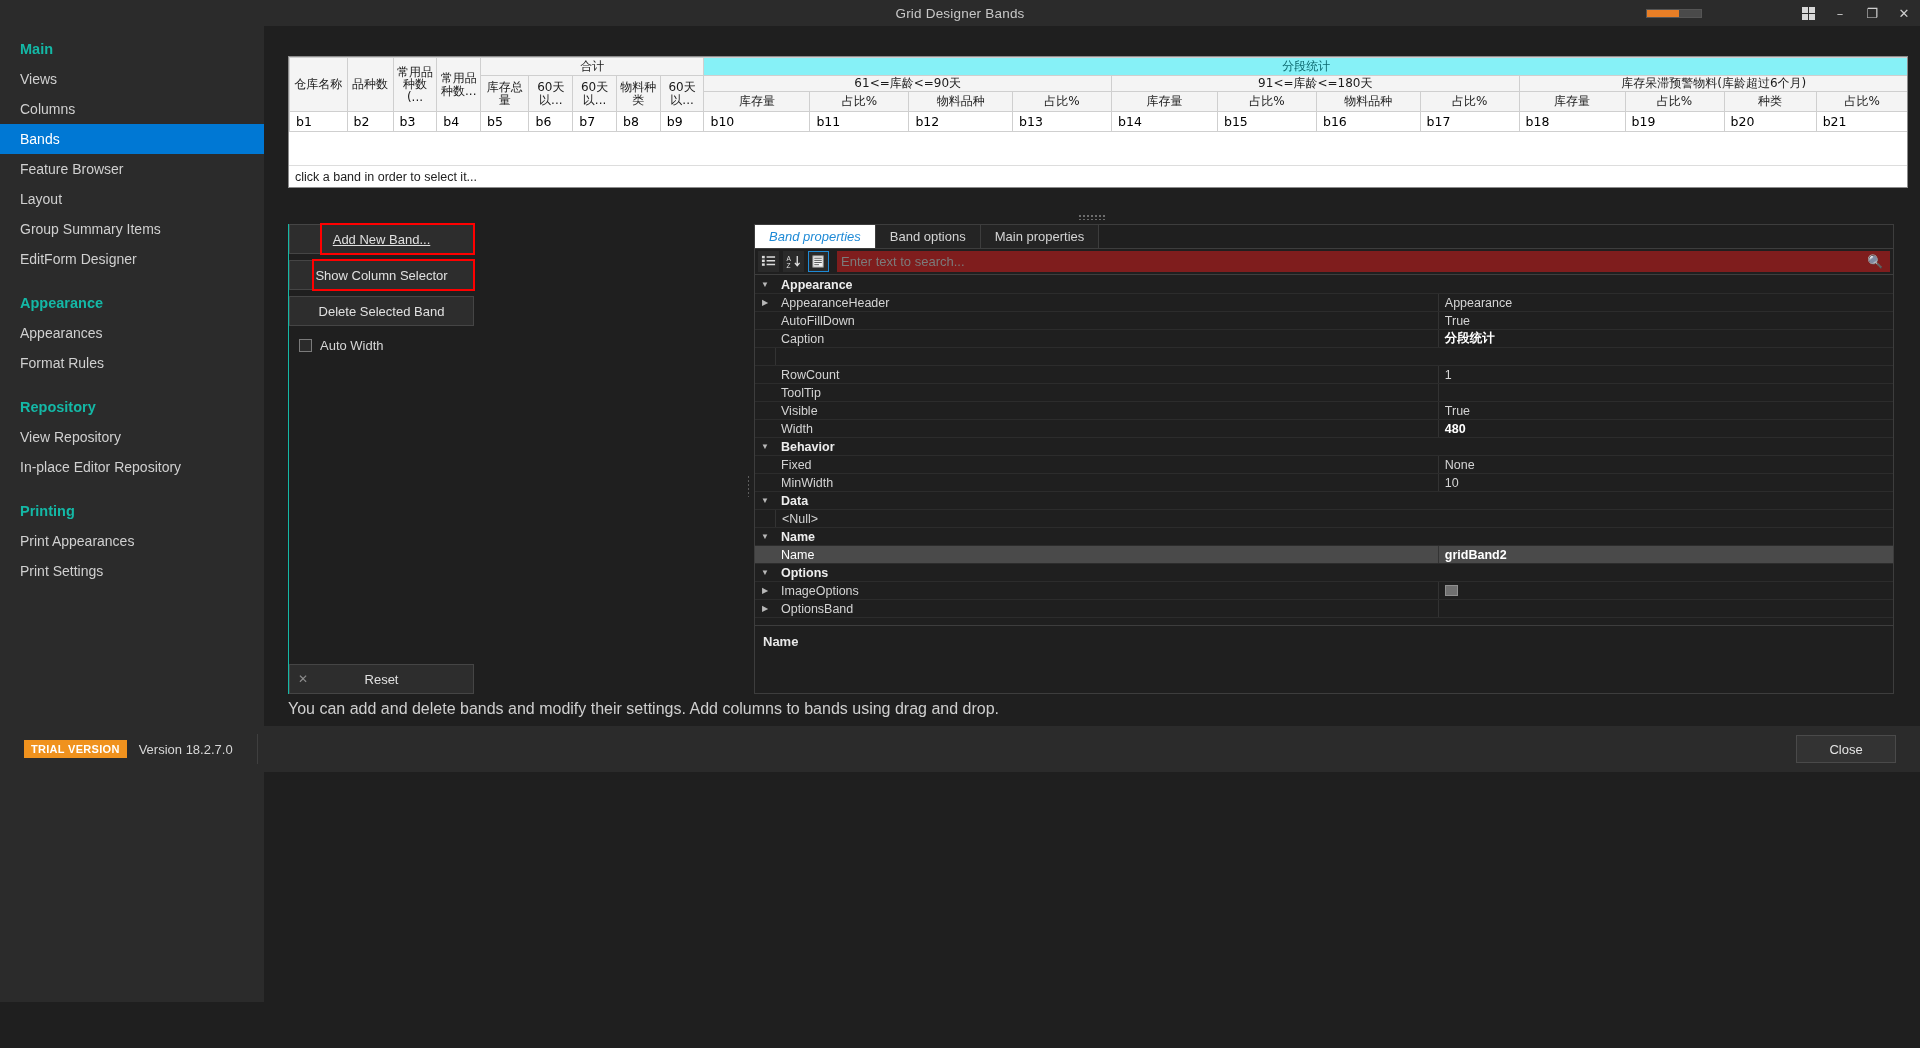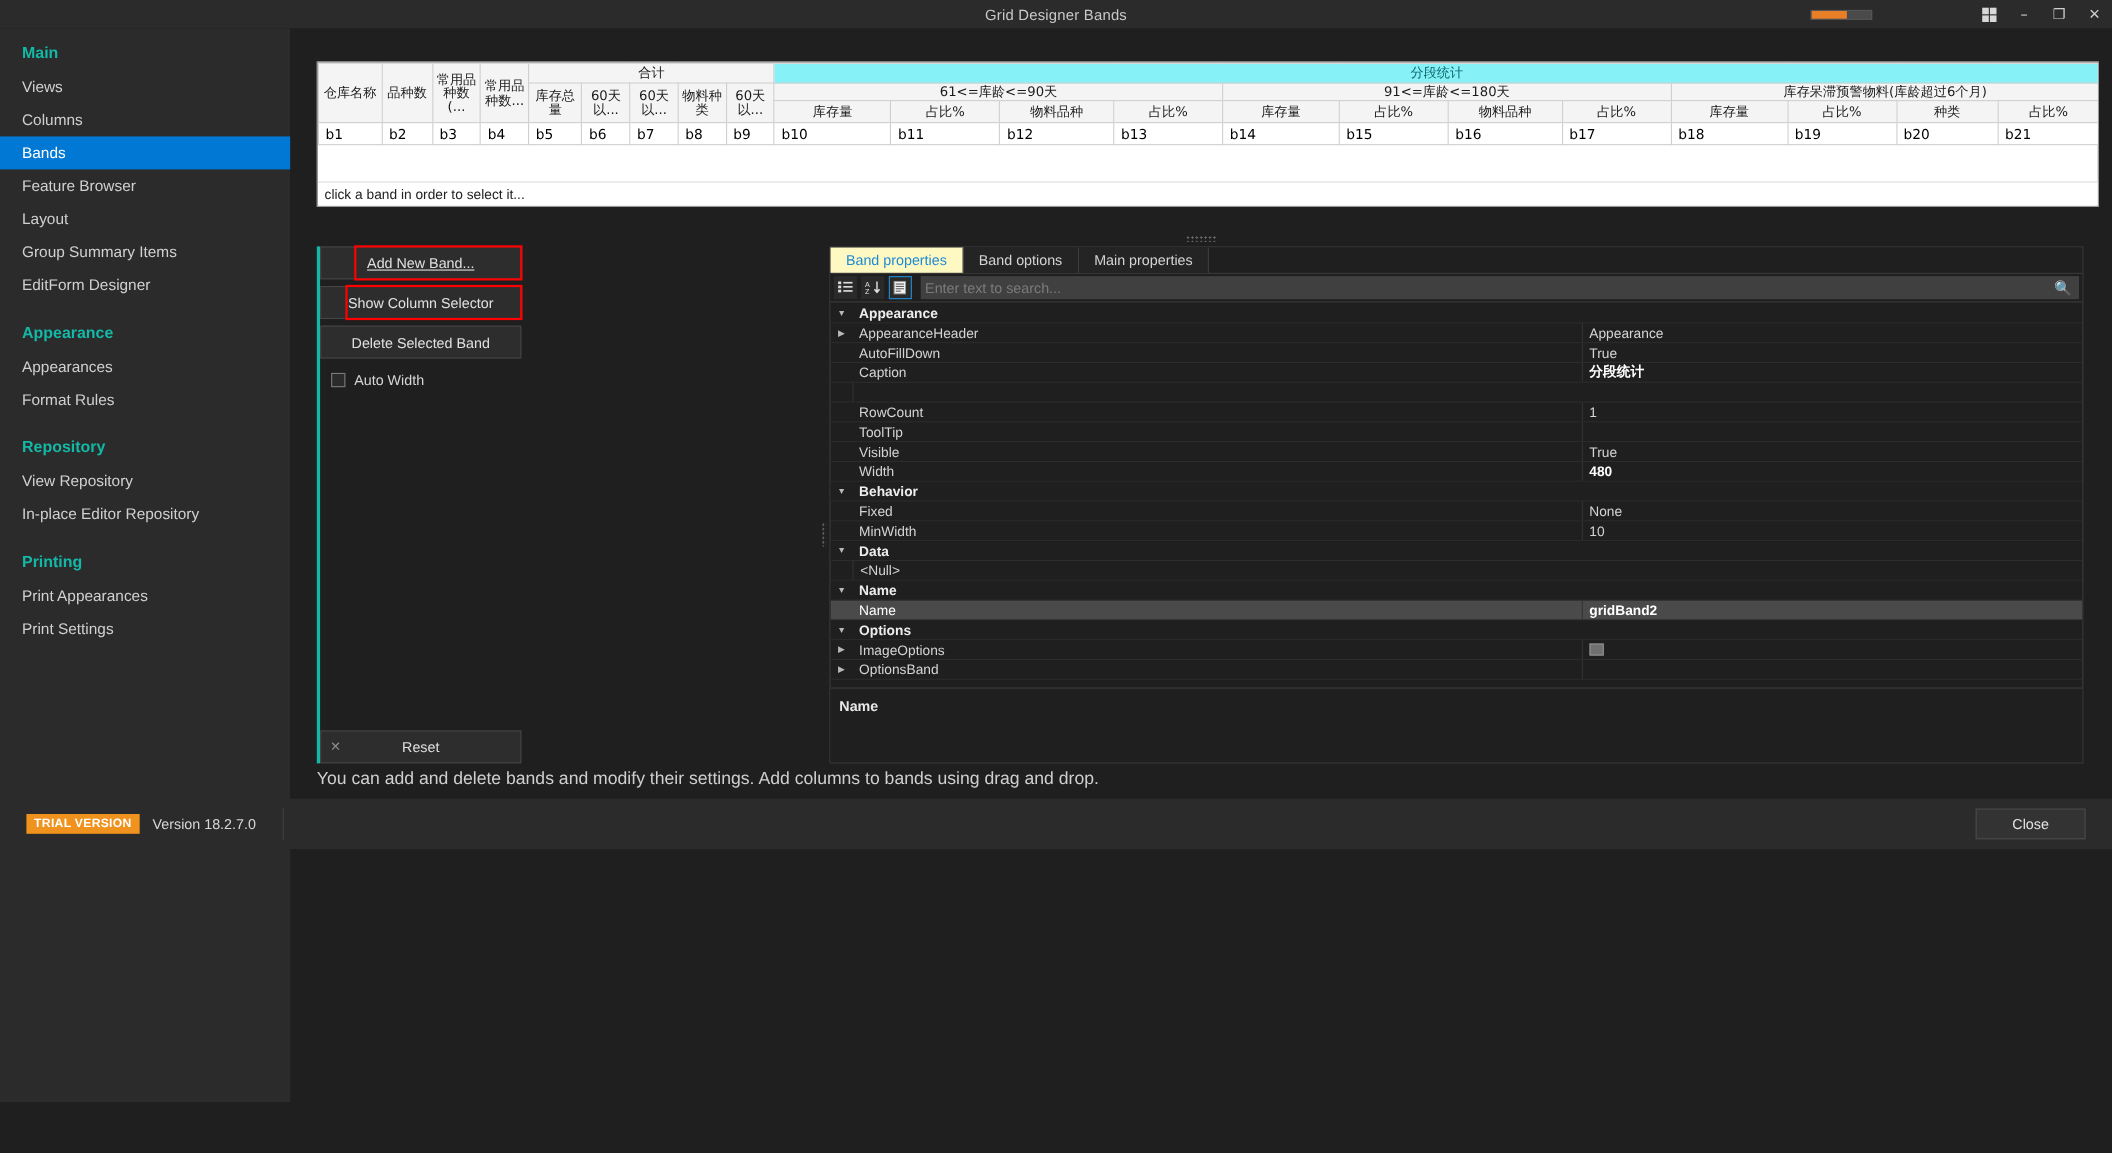--- a/index.html
+++ b/index.html
@@ -85,21 +85,21 @@
   .bp-grip {
     position:absolute; left: 50%; transform: translateX(-50%); top: 188px;
     width: 28px; height: 6px;
     background-image: radial-gradient(#6d6d6d 38%, transparent 40%);
     background-size: 4px 4px;
   }
 
   
   .cmdcol {
     position: absolute; left: 24px; top: 198px; width: 186px; bottom: 32px;
-    background: #1f1f1f; border-left:3px solid #14b8a6;
+    background: #1f1f1f; border-left:1px solid #14b8a6;
   }
   .btn {
     display: flex; align-items: center; justify-content: center;
     height: 30px; background: #2d2d2d; border: 1px solid #454545;
     color: #e0e0e0; font-size: 13px; cursor: pointer; position: relative;
     margin: 0 0 6px 0;
   }
   .btn .hl {
     position: absolute; left: 30px; right: -2px; top: -2px; bottom: -2px;
     border: 2px solid #ff0000; pointer-events: none;
@@ -120,31 +120,31 @@
   
   .propwrap {
     position: absolute; left: 490px; top: 198px; right: 26px; bottom: 32px;
     background: #1f1f1f; border: 1px solid #3d3d3d;
   }
   .tabs { display:flex; height: 24px; background: #1f1f1f; border-bottom: 1px solid #3d3d3d; }
   .tab {
     padding: 0 14px; display:flex; align-items:center; font-size: 13px;
     color:#d4d4d4; border-right: 1px solid #3d3d3d; cursor: pointer; background:#242424;
   }
-  .tab.active { color:#1e8ad6; background:#fef9c3; }
+  .tab.active { color:#1e8ad6; background:#ffffff;font-style:italic; }
 
   .ptoolbar { display:flex; align-items:center; height: 26px; background:#1f1f1f; border-bottom:1px solid #3d3d3d; padding: 0 3px; gap:4px; }
   .ticon {
     width: 21px; height: 21px; display:flex; align-items:center; justify-content:center;
     background:#2a2a2a; border:1px solid transparent; cursor:pointer;
   }
   .ticon.on { border-color:#1e8ad6; }
   .psearch {
     flex: 1; height: 21px; display:flex; align-items:center; position:relative;
-    background:#404040; margin-left: 4px;
+    background:#7f1d1d; margin-left: 4px;
   }
   .psearch input {
     width: 100%; height: 21px; background: transparent; border: none; outline: none;
     color: #d0d0d0; font-size: 13px; font-family: inherit; padding-left: 4px;
   }
   .psearch input::placeholder { color: #7b7b7b; }
   .psearch .mag { position:absolute; right: 6px; color:#9a9a9a; font-size:13px; }
 
   .prows { position:absolute; left:0; right:0; top: 51px; bottom: 68px; overflow:hidden; }
   .prow { display:flex; height: 18px; border-bottom: 1px solid #2c2c2c; align-items:center; }

